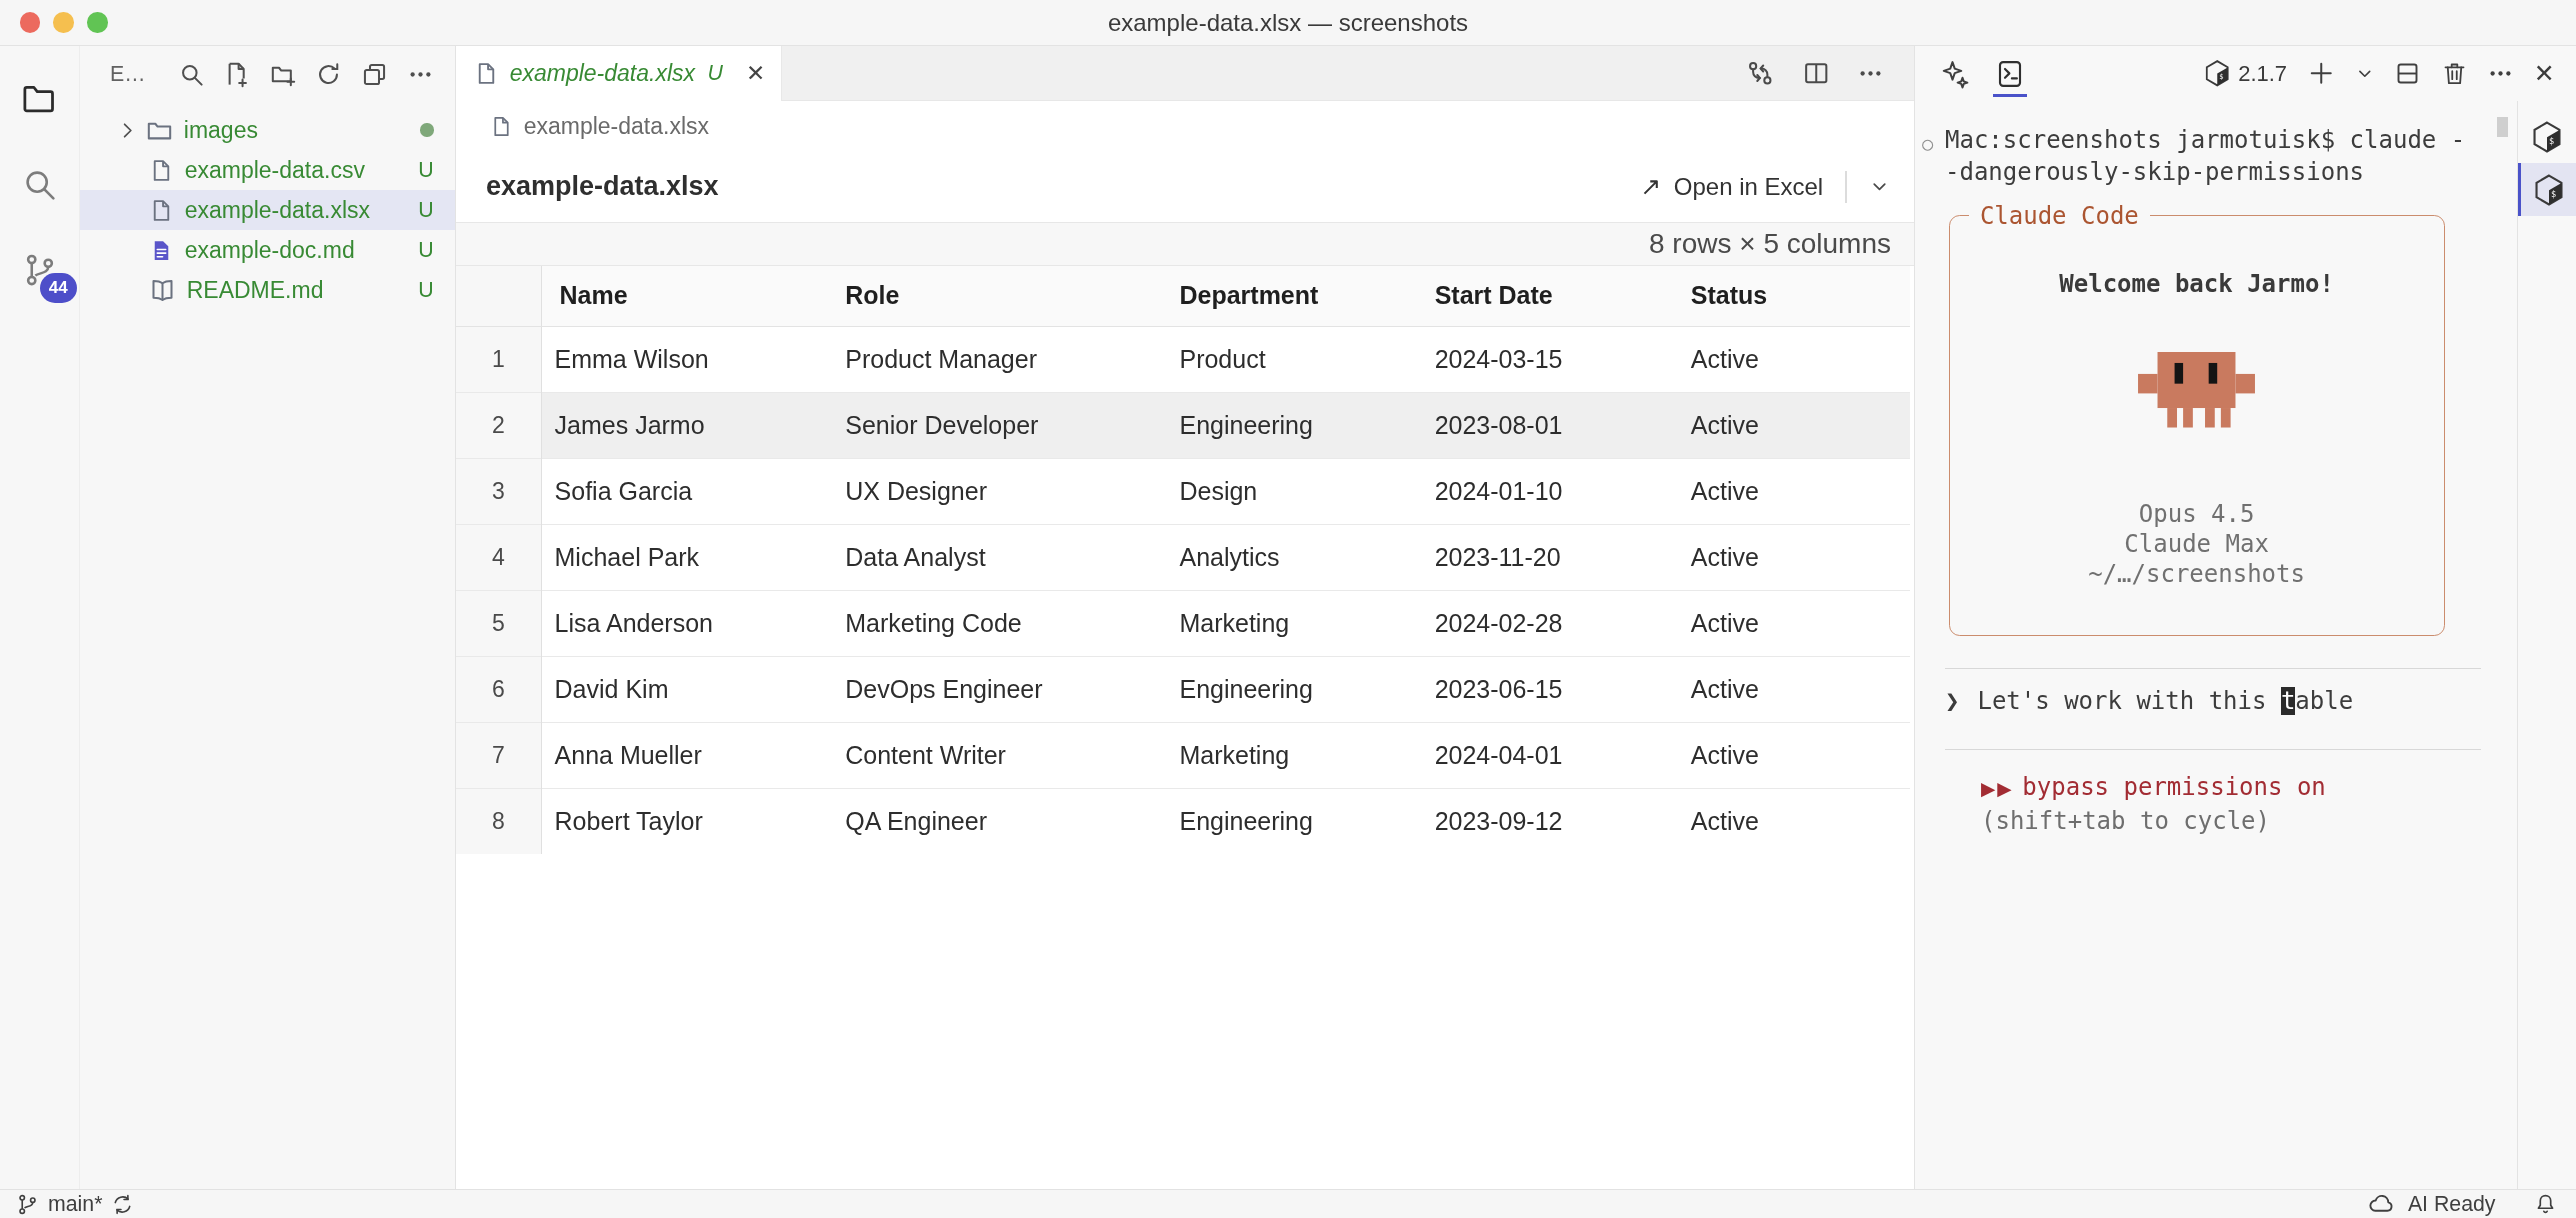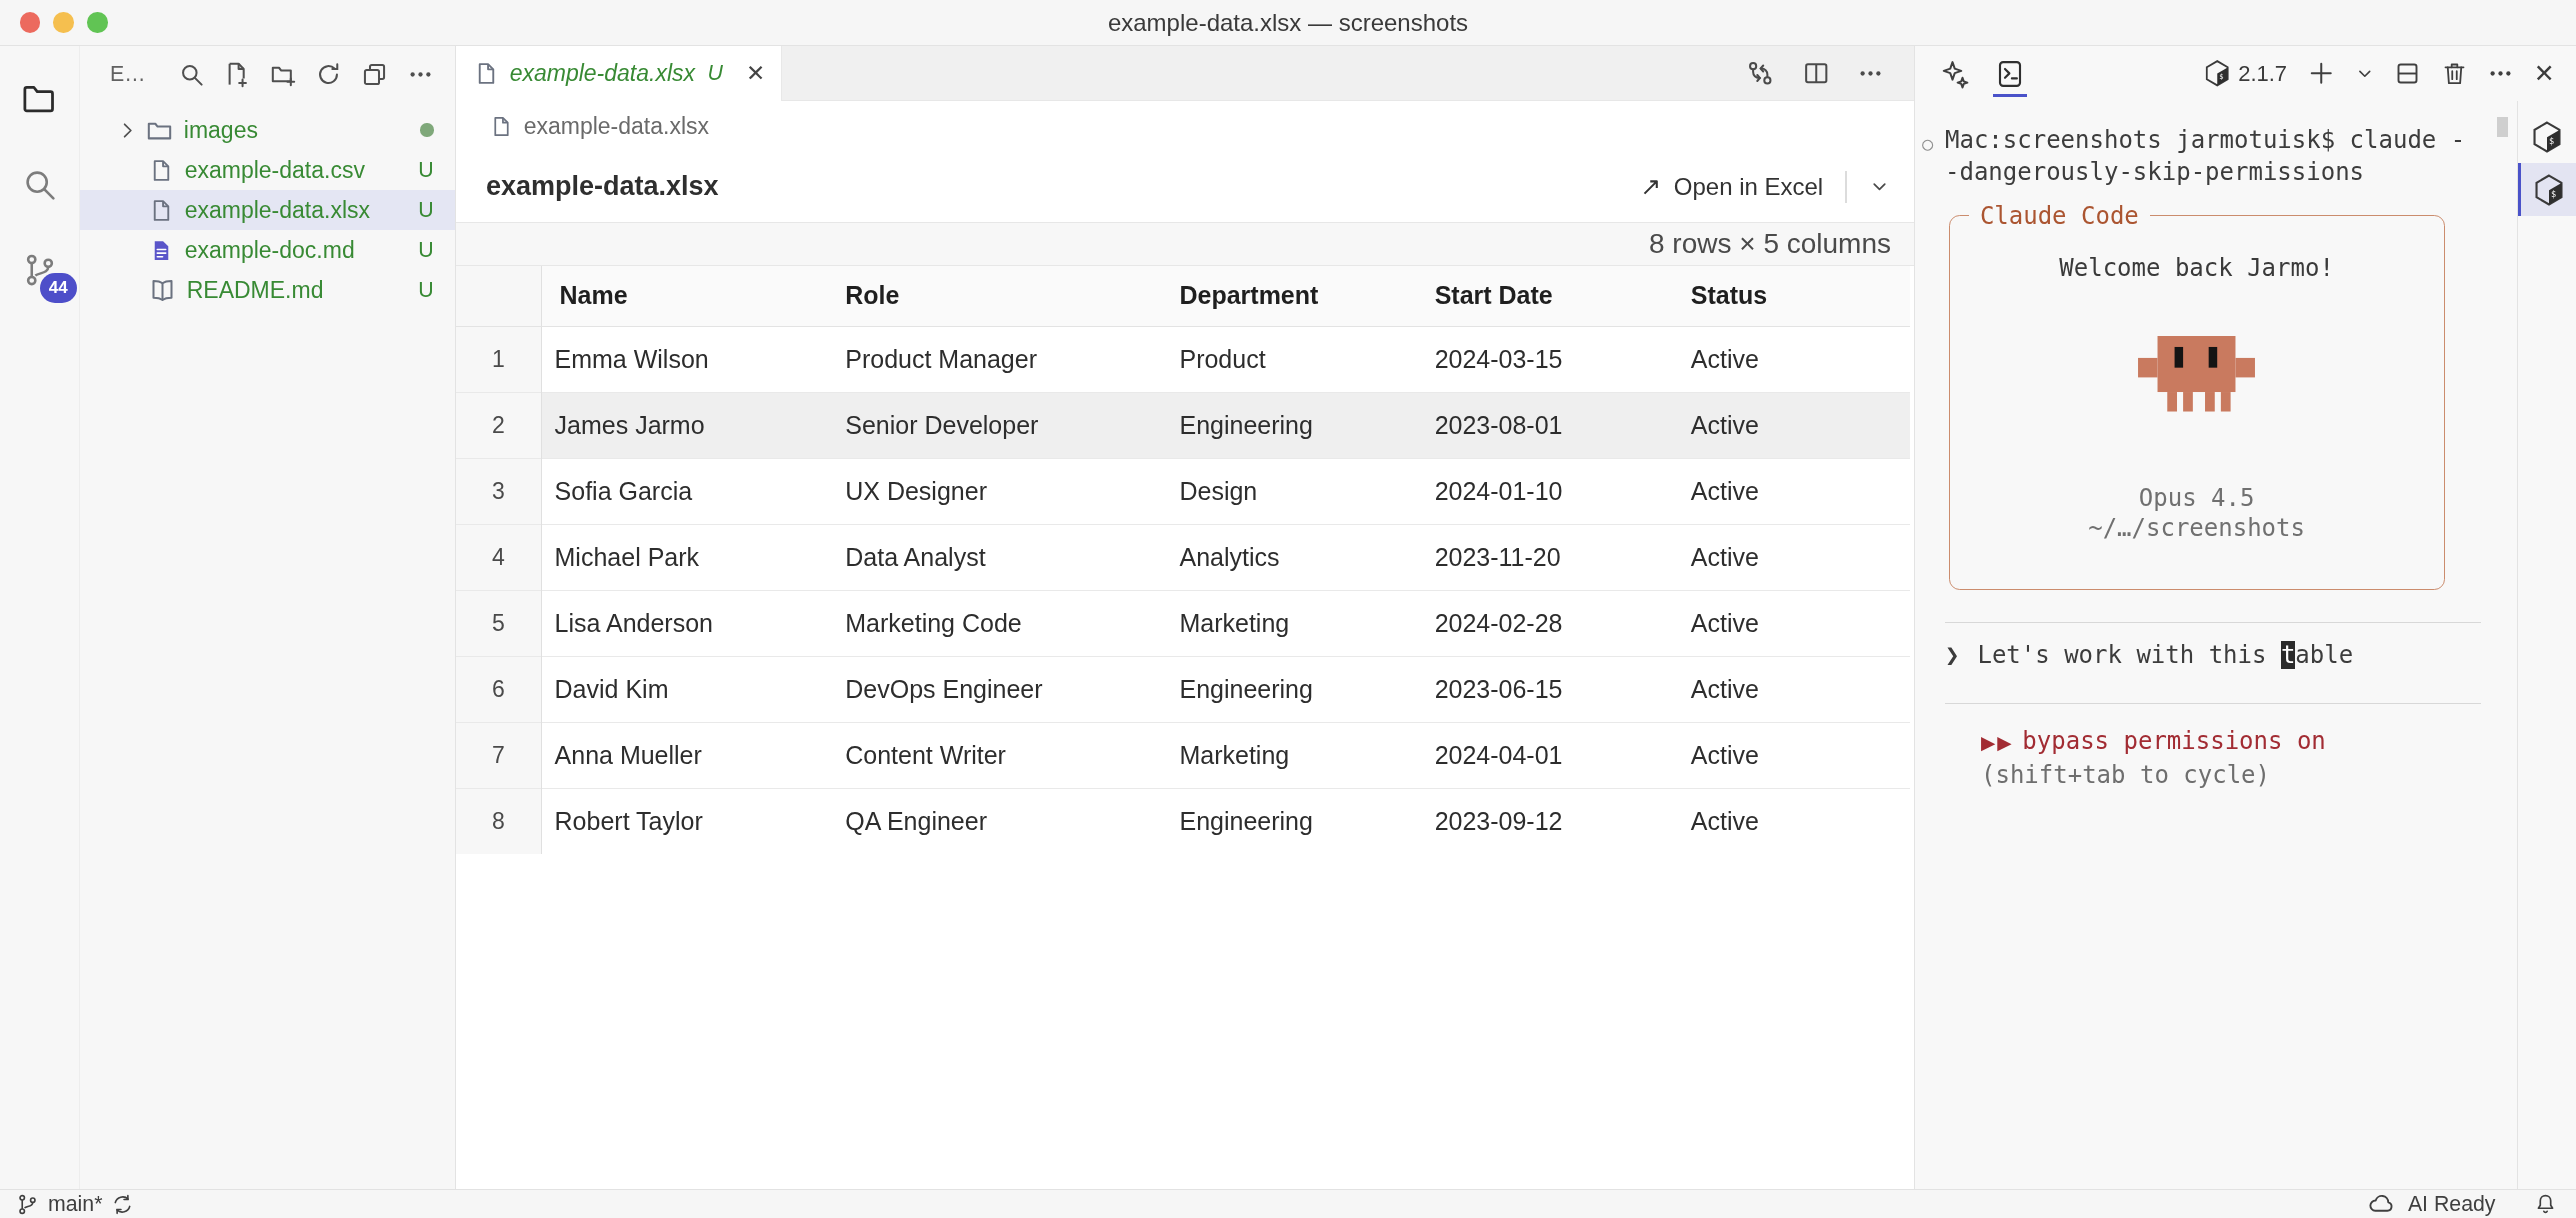--- a/index.html
+++ b/index.html
@@ -102,21 +102,21 @@
   .ph-close { font-size:25px; color:#3c3c3c; cursor:pointer; }
 
   .panel-body { flex:1; display:flex; min-height:0; position:relative; }
   .term { flex:1; font-family:"DejaVu Sans Mono", monospace; font-size:24px; line-height:32px;
           color:#3c3c3c; padding:23px 36px 0 30px; position:relative; }
   .shell-dot { position:absolute; left:7.1px; top:27px; font-size:18.7px; color:#8f8f8f; }
   .cbox { width:496px; border:1.8px solid #cb8c6d; border-radius:10.7px; margin-top:27px; margin-left:3.6px;
           position:relative; text-align:center; padding-bottom:46px; }
   .cbox-label { position:absolute; top:-16px; left:19.6px; background:#f8f8f8; padding:0 10.7px;
                 color:#ab5531; font-size:24px; white-space:nowrap; }
-  .cb-welcome { margin-top:36px; font-weight:400; color:#3a3a3a; }
+  .cb-welcome { margin-top:52px; font-weight:700; color:#3a3a3a; }
   .mascot { margin:52px auto 0 auto; }
   .cb-model { margin-top:52px; color:#707070; line-height:30px; }
   .cb-sub { color:#707070; line-height:30px; }
   .term hr { border:none; border-top:1.8px solid #d8d8d8; margin:32px 0 0 0; }
   .input-line { margin-top:16px; display:flex; gap:0; }
   .prompt-ch { margin-right:18px; }
   .cursor { background:#2b2b2b; color:#fff; }
   .bypass { margin-top:21.3px; padding-left:36px; color:#a22c33; }
   .bypass .arrows { font-family:"DejaVu Sans", sans-serif; font-size:18.7px; letter-spacing:1.8px; margin-right:9px; }
   .hint { padding-left:36px; color:#6e6e6e; }
@@ -515,20 +515,21 @@
               <rect x="0" y="18" width="16" height="16" fill="#c97a5f"></rect>
               <rect x="80" y="18" width="16" height="16" fill="#c97a5f"></rect>
               <rect x="30" y="9" width="7" height="17" fill="#141414"></rect>
               <rect x="58" y="9" width="7" height="17" fill="#141414"></rect>
               <rect x="24" y="46" width="8" height="16" fill="#c97a5f"></rect>
               <rect x="37" y="46" width="8" height="16" fill="#c97a5f"></rect>
               <rect x="55" y="46" width="8" height="16" fill="#c97a5f"></rect>
               <rect x="68" y="46" width="8" height="16" fill="#c97a5f"></rect>
             </svg>
             <div class="cb-model">Opus 4.5</div>
+            <div class="cb-sub">Claude Max</div>
             <div class="cb-sub">~/…/screenshots</div>
           </div>
 
           <hr>
           <div class="input-line">
             <span class="prompt-ch">❯</span>
             <span><span>Let's work with this </span><span class="cursor">t</span><span>able</span></span>
           </div>
           <hr>
 

